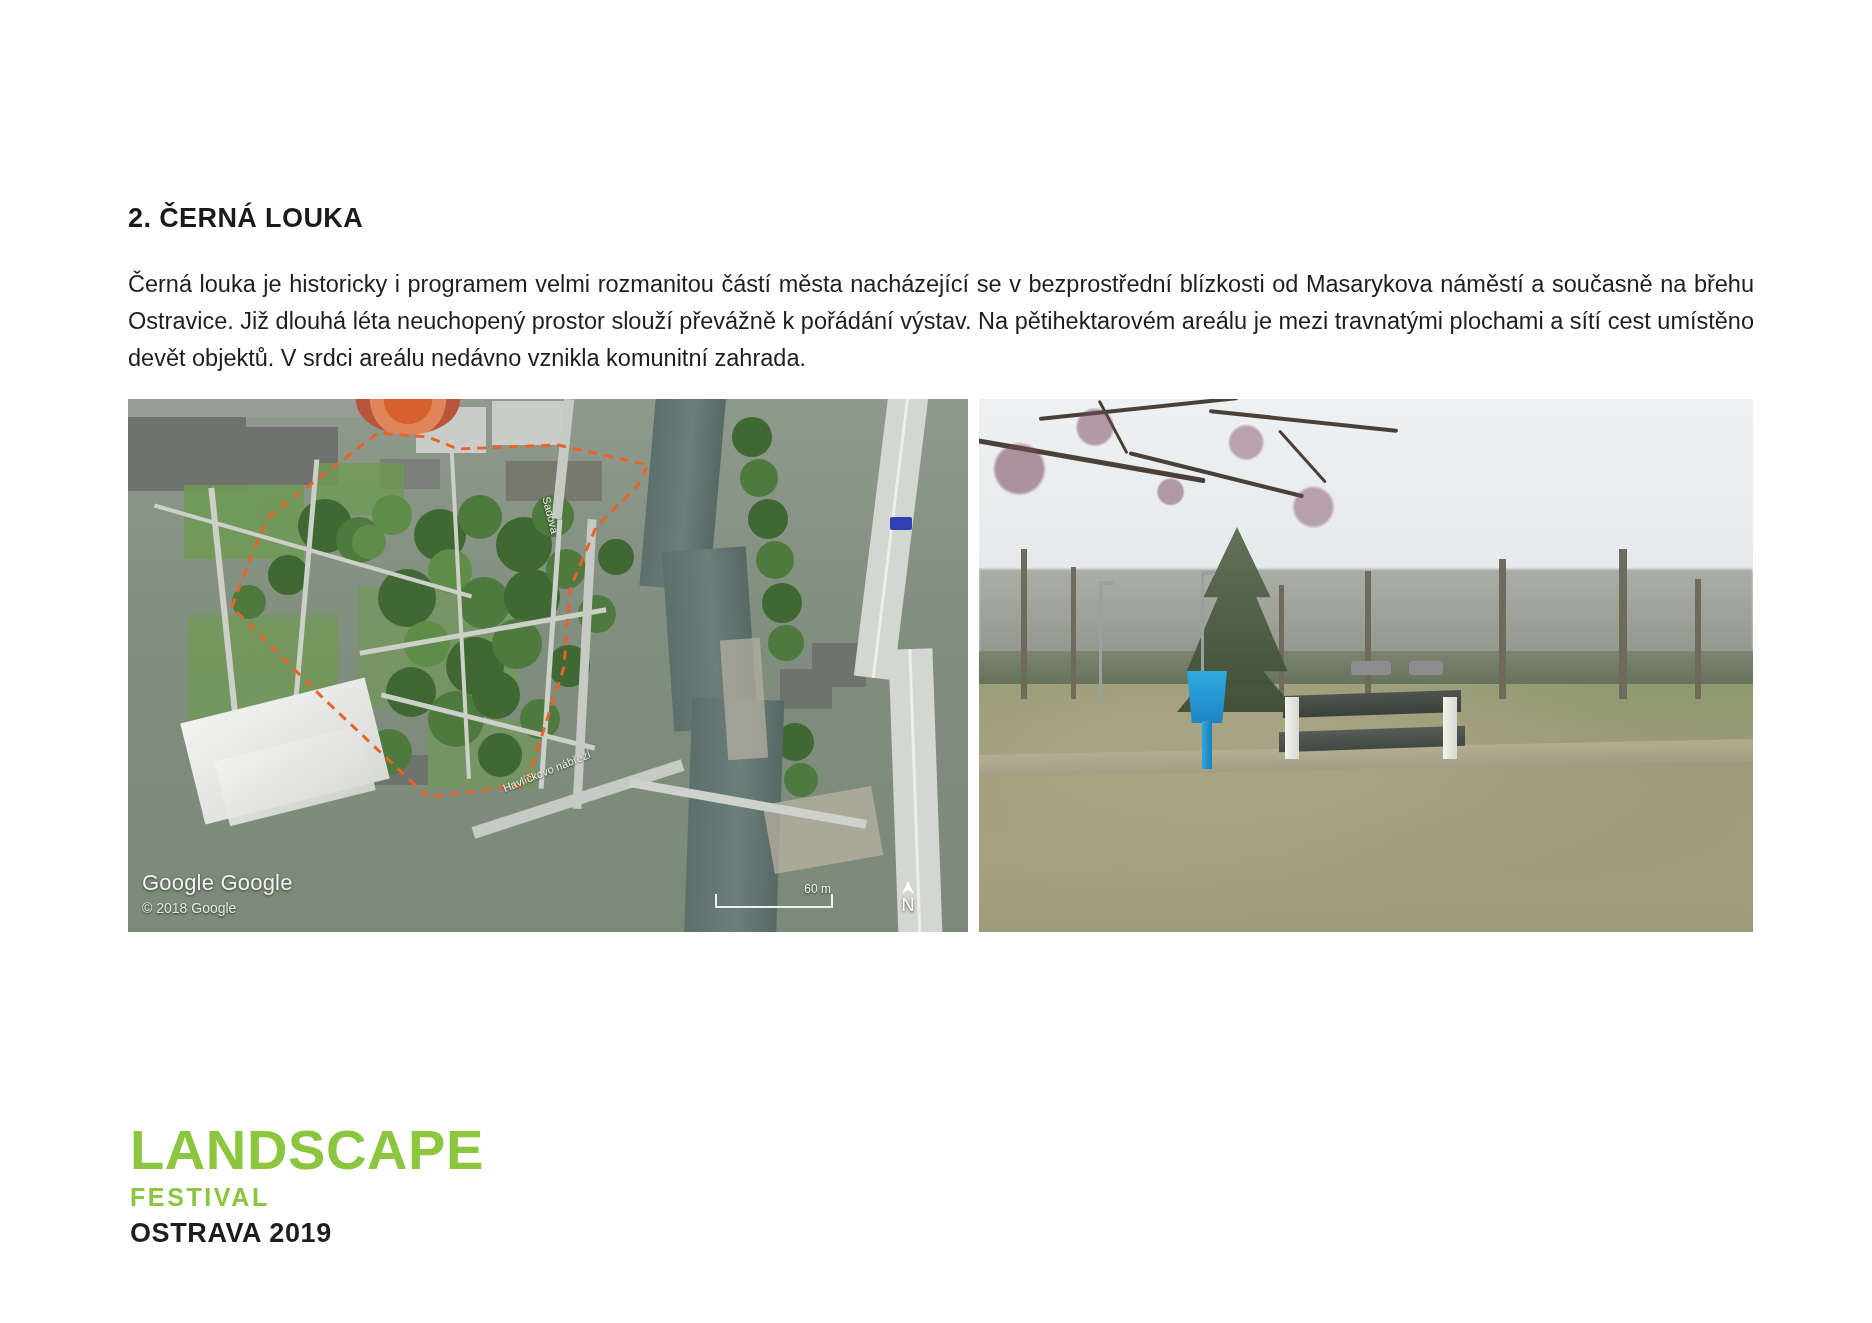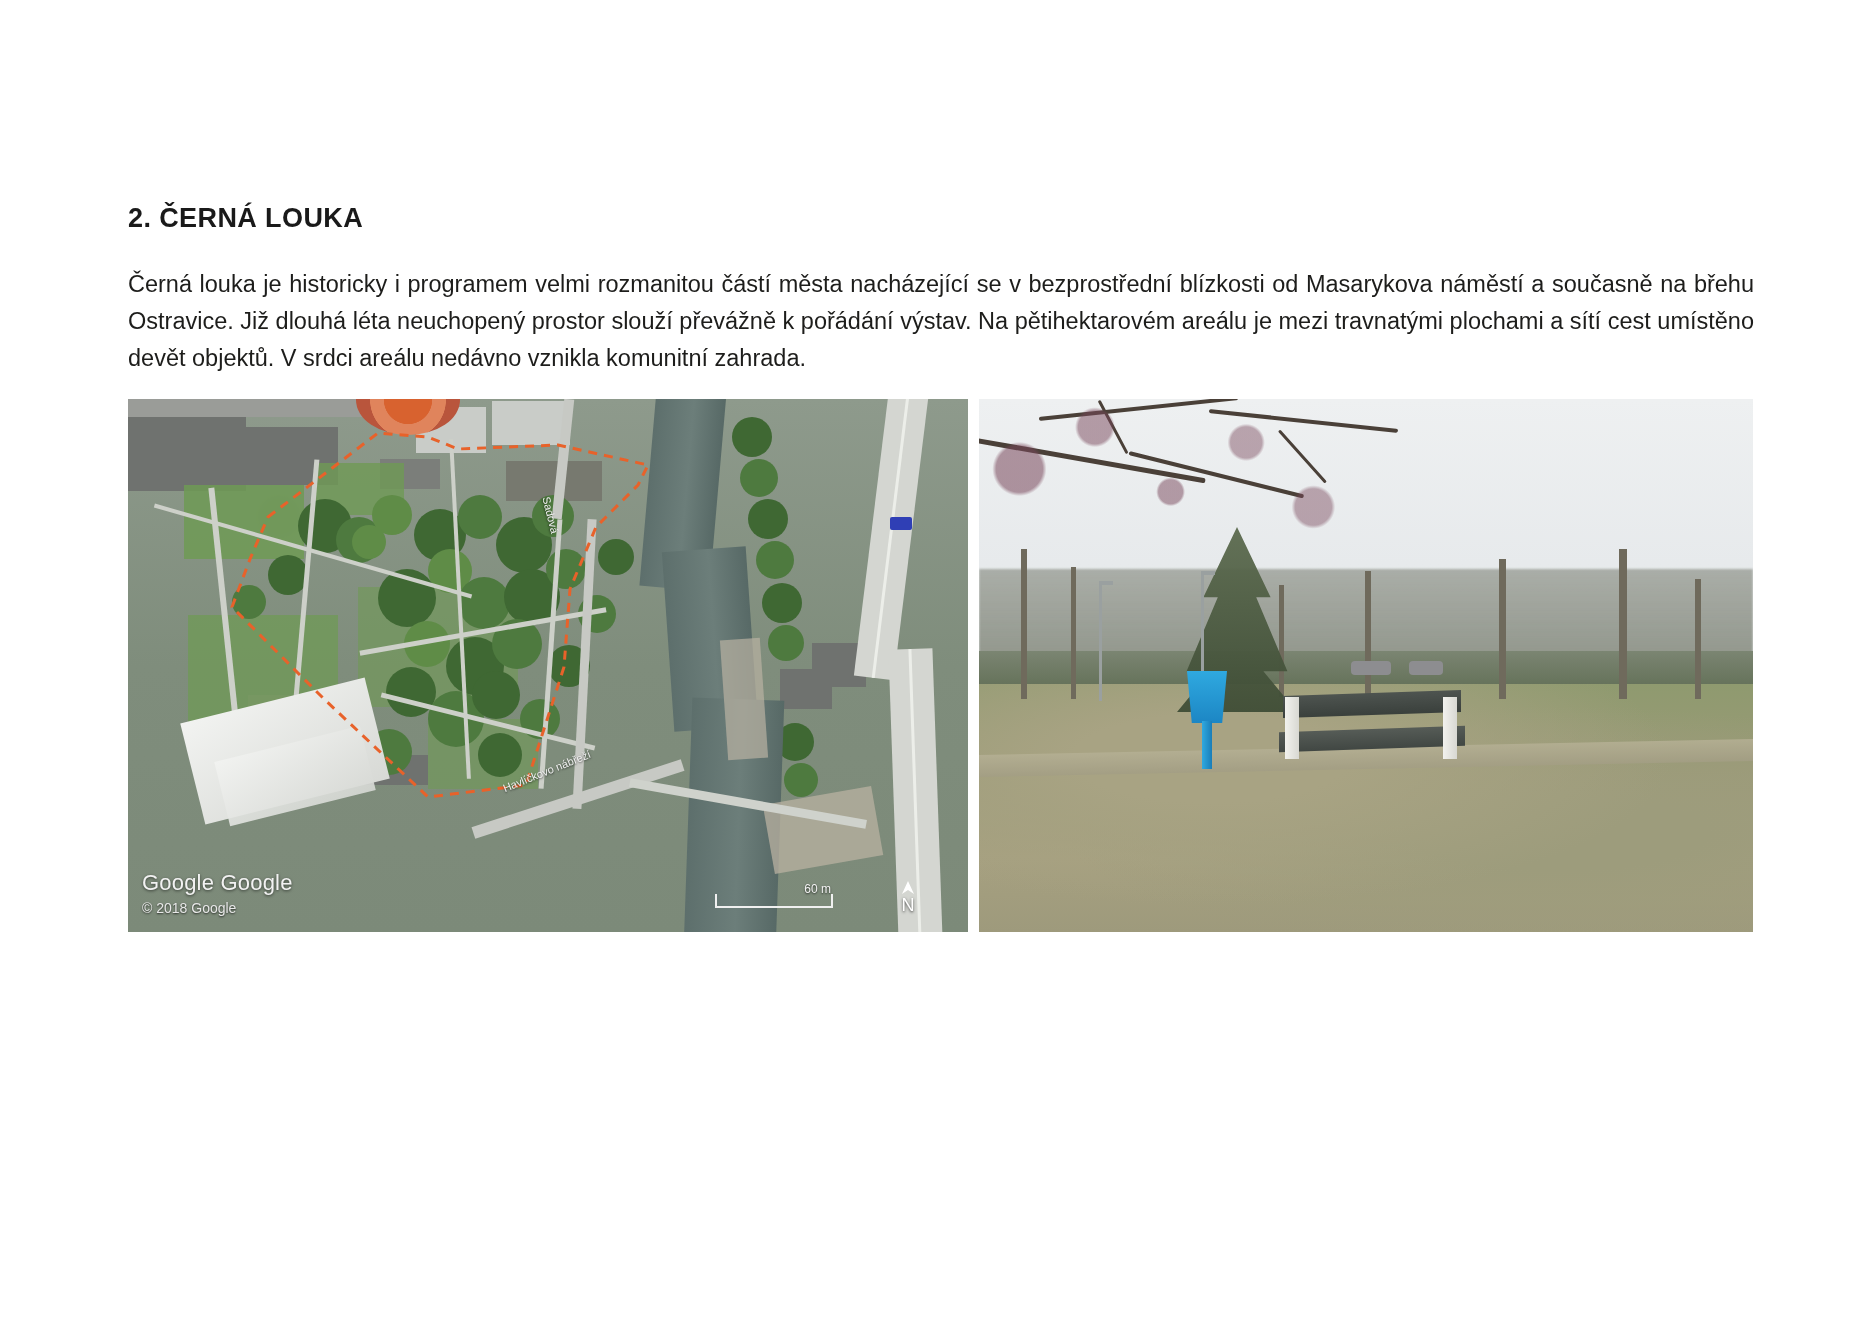--- a/index.html
+++ b/index.html
@@ -435,14 +435,19 @@
         <div class="bench">
           <div class="back"></div>
           <div class="seat"></div>
           <div class="leg" style="left:10px;"></div>
           <div class="leg" style="left:168px;"></div>
         </div>
       </div>
     </div>
   </div>
 
+  <div class="footer">
+    <div class="logo-landscape">LANDSCAPE</div>
+    <div class="logo-festival">FESTIVAL</div>
+    <div class="logo-ostrava">OSTRAVA 2019</div>
+  </div>
 
 </div>
 
 </body></html>

